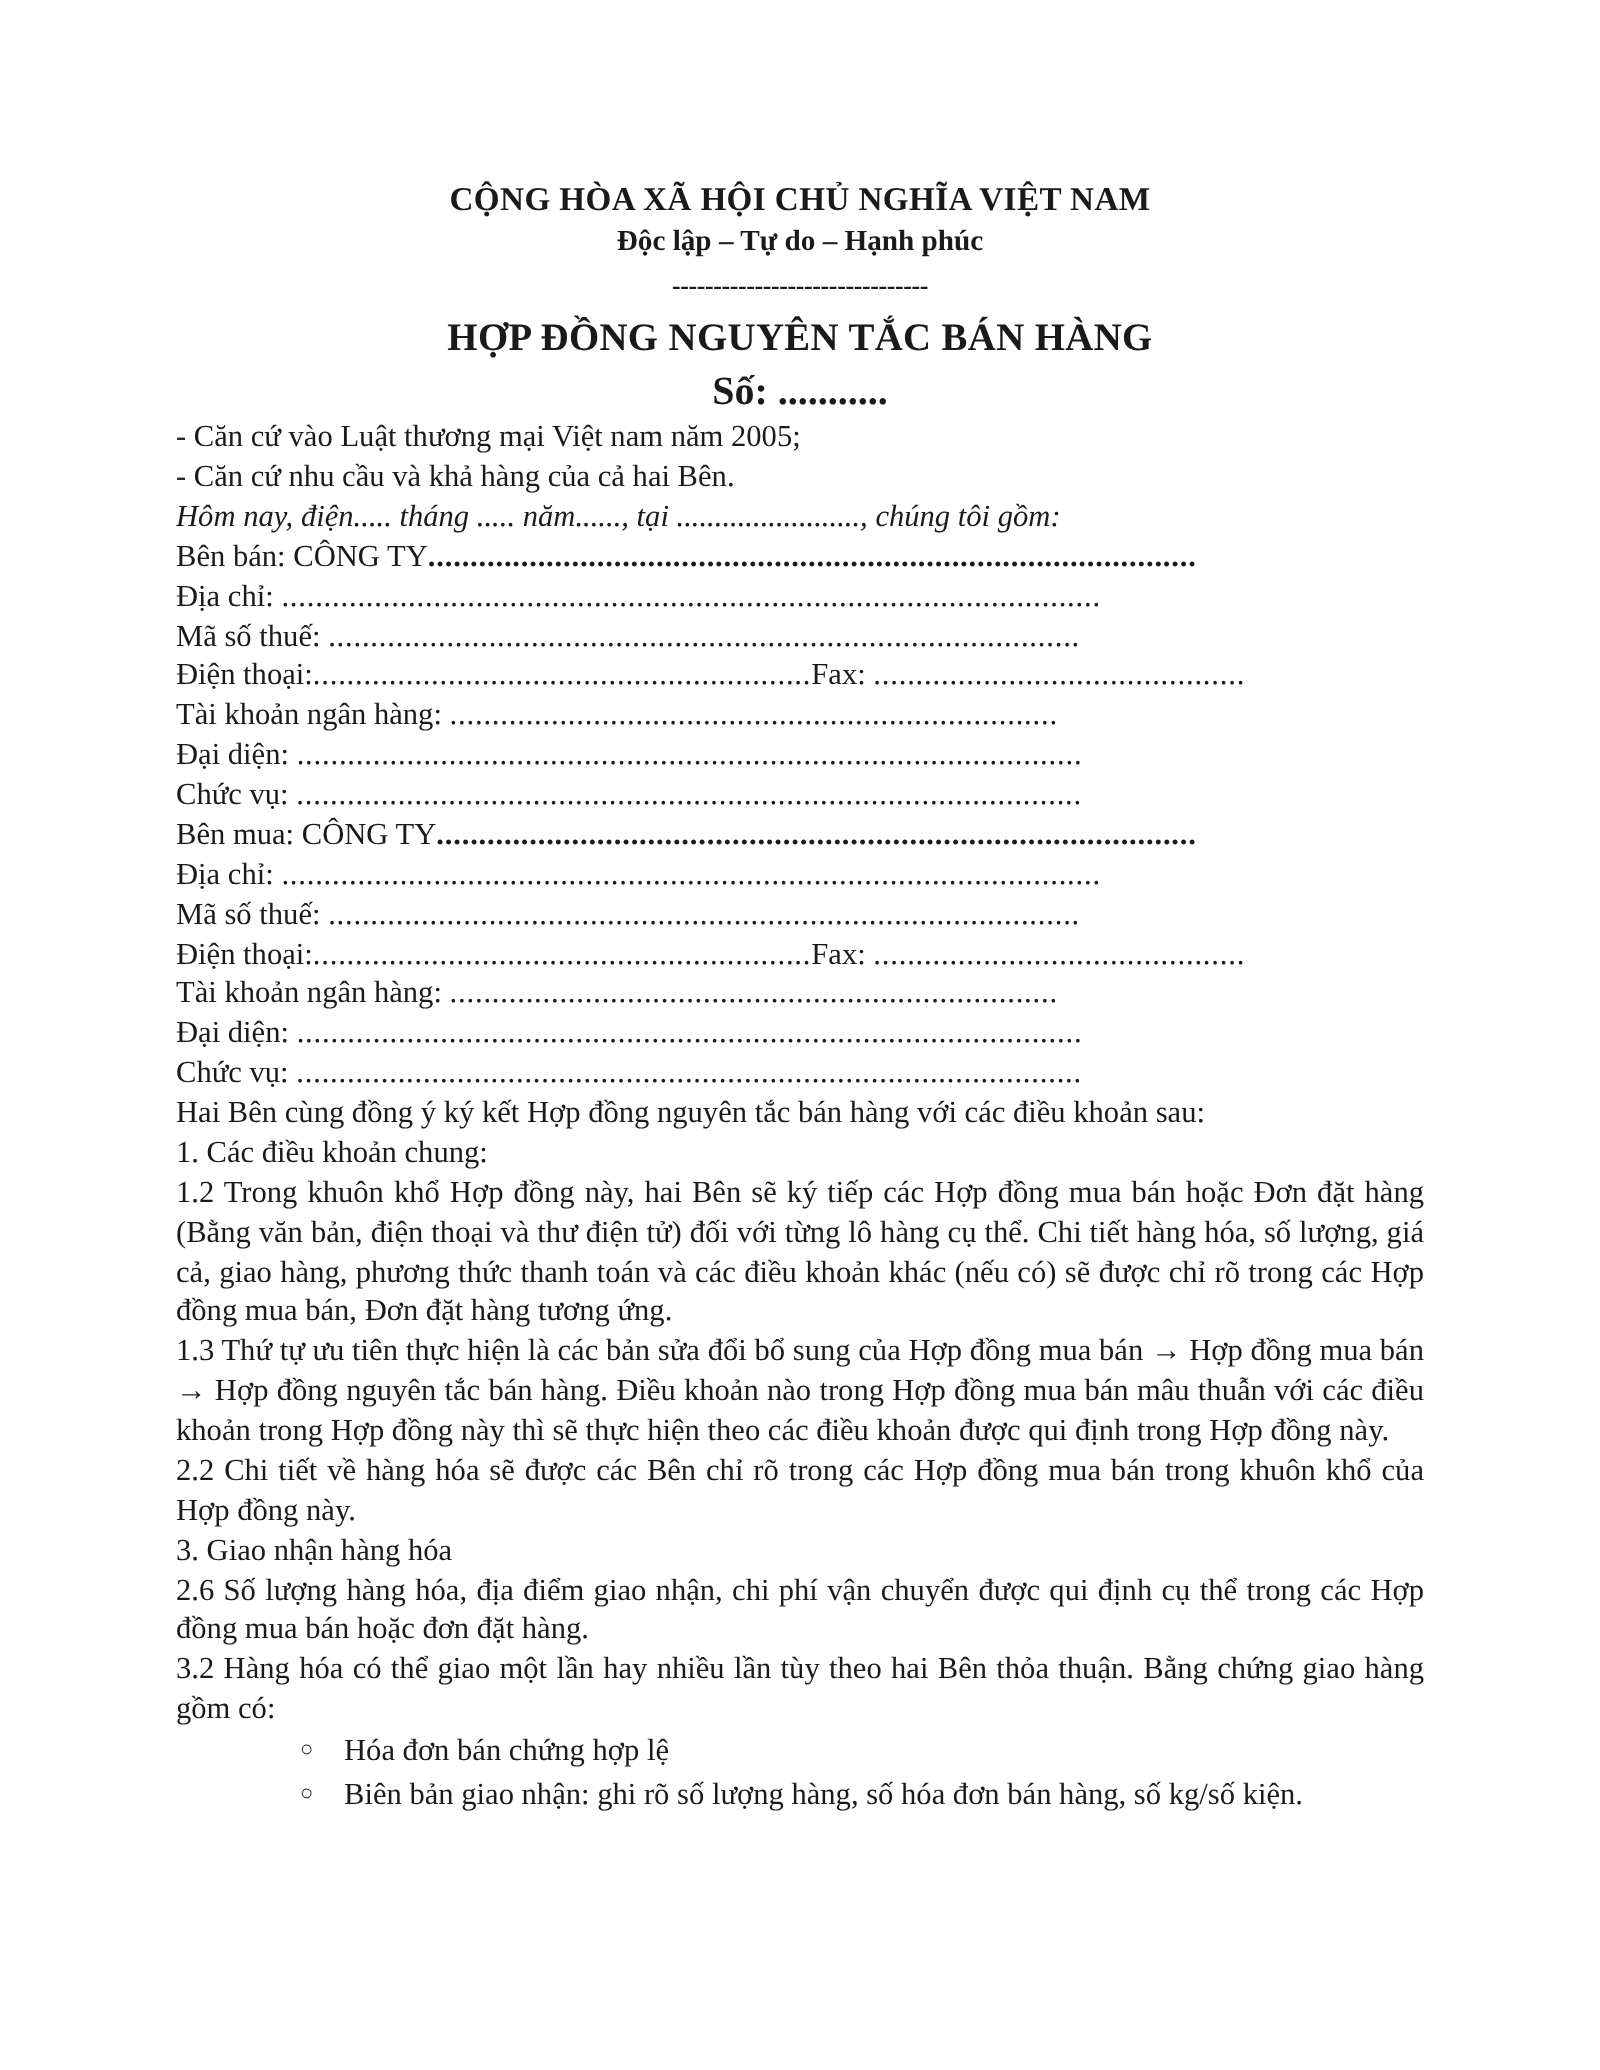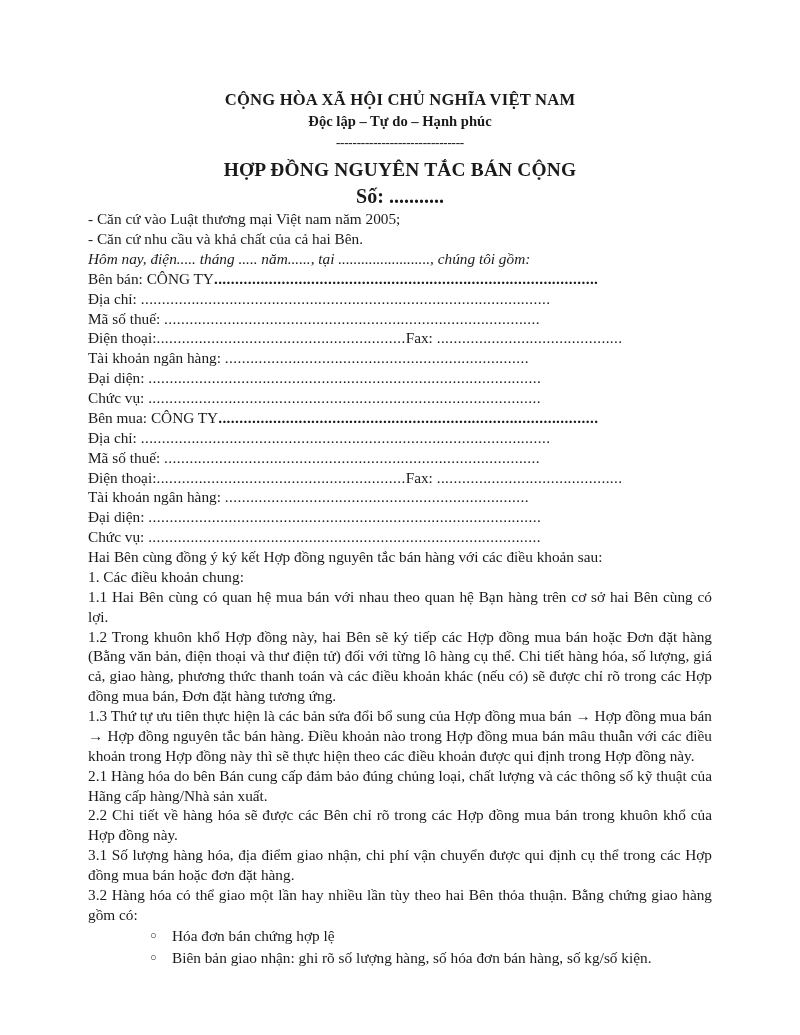--- a/index.html
+++ b/index.html
@@ -117,26 +117,26 @@
 </head>
 <body>
 
 <div class="page">
   <div class="doc-body">
 
     <div class="header">
       <div class="nation-title">CỘNG HÒA XÃ HỘI CHỦ NGHĨA VIỆT NAM</div>
       <div class="nation-motto">Độc lập – Tự do – Hạnh phúc</div>
       <div class="rule-dashes">-------------------------------</div>
-      <div class="doc-title">HỢP ĐỒNG NGUYÊN TẮC BÁN CỘNG</div>
+      <div class="doc-title">HỢP ĐỒNG NGUYÊN TẮC BÁN HÀNG</div>
       <div class="doc-number">Số: ...........</div>
     </div>
 
     <div class="line intro-line">- Căn cứ vào Luật thương mại Việt nam năm 2005;</div>
-    <div class="line">- Căn cứ nhu cầu và khả chất của cả hai Bên.</div>
+    <div class="line">- Căn cứ nhu cầu và khả hàng của cả hai Bên.</div>
     <div class="line italic">Hôm nay, điện..... tháng ..... năm......, tại ........................, chúng tôi gồm:</div>
 
     <div class="line"><span class="bold">Bên bán: CÔNG TY</span><span class="dots-bold">...........................................................................................</span></div>
 
     <div class="line"><span>Địa chỉ: </span><span class="dots">.................................................................................................</span></div>
 
     <div class="line"><span>Mã số thuế: </span><span class="dots">.........................................................................................</span></div>
 
     <div class="line"><span>Điện thoại:</span><span class="dots">...........................................................</span><span>Fax: </span><span class="dots">............................................</span></div>
 
@@ -156,28 +156,27 @@
 
     <div class="line"><span>Tài khoản ngân hàng: </span><span class="dots">........................................................................</span></div>
 
     <div class="line"><span>Đại diện: </span><span class="dots">.............................................................................................</span></div>
 
     <div class="line"><span>Chức vụ: </span><span class="dots">.............................................................................................</span></div>
 
     <div class="line">Hai Bên cùng đồng ý ký kết Hợp đồng nguyên tắc bán hàng với các điều khoản sau:</div>
 
     <div class="heading">1. Các điều khoản chung:</div>
-    <p class="para">1.1 Hai Bên cùng có quan hệ mua bán với nhau theo quan hệ Bạn hàng trên cơ sở hai Bên cùng có lợi.</p>
     <p class="para">1.2 Trong khuôn khổ Hợp đồng này, hai Bên sẽ ký tiếp các Hợp đồng mua bán hoặc Đơn đặt hàng (Bằng văn bản, điện thoại và thư điện tử) đối với từng lô hàng cụ thể. Chi tiết hàng hóa, số lượng, giá cả, giao hàng, phương thức thanh toán và các điều khoản khác (nếu có) sẽ được chỉ rõ trong các Hợp đồng mua bán, Đơn đặt hàng tương ứng.</p>
     <p class="para">1.3 Thứ tự ưu tiên thực hiện là các bản sửa đổi bổ sung của Hợp đồng mua bán → Hợp đồng mua bán → Hợp đồng nguyên tắc bán hàng. Điều khoản nào trong Hợp đồng mua bán mâu thuẫn với các điều khoản trong Hợp đồng này thì sẽ thực hiện theo các điều khoản được qui định trong Hợp đồng này.</p>
 
-    <p class="para">2.1 Hàng hóa do bên Bán cung cấp đảm bảo đúng chủng loại, chất lượng và các thông số kỹ thuật của Hãng cấp hàng/Nhà sản xuất.</p>
     <p class="para">2.2 Chi tiết về hàng hóa sẽ được các Bên chỉ rõ trong các Hợp đồng mua bán trong khuôn khổ của Hợp đồng này.</p>
 
-    <p class="para">3.1 Số lượng hàng hóa, địa điểm giao nhận, chi phí vận chuyển được qui định cụ thể trong các Hợp đồng mua bán hoặc đơn đặt hàng.</p>
+    <div class="heading">3. Giao nhận hàng hóa</div>
+    <p class="para">2.6 Số lượng hàng hóa, địa điểm giao nhận, chi phí vận chuyển được qui định cụ thể trong các Hợp đồng mua bán hoặc đơn đặt hàng.</p>
     <p class="para">3.2 Hàng hóa có thể giao một lần hay nhiều lần tùy theo hai Bên thỏa thuận. Bằng chứng giao hàng gồm có:</p>
 
     <ul class="bullets">
       <li><span class="marker">○</span><span>Hóa đơn bán chứng hợp lệ</span></li>
       <li><span class="marker">○</span><span>Biên bản giao nhận: ghi rõ số lượng hàng, số hóa đơn bán hàng, số kg/số kiện.</span></li>
     </ul>
 
   </div>
 </div>
 

